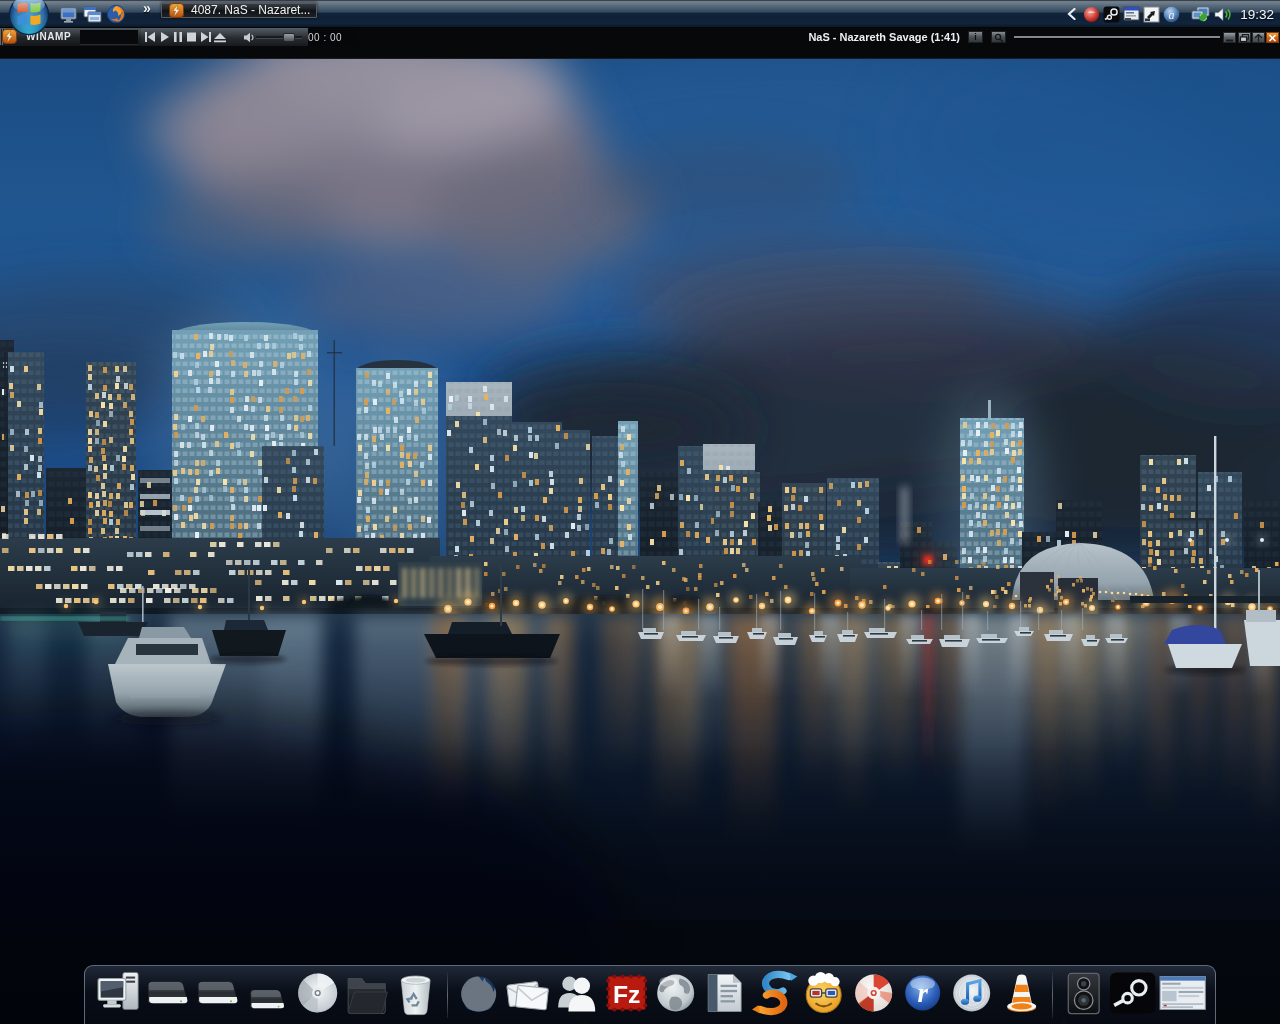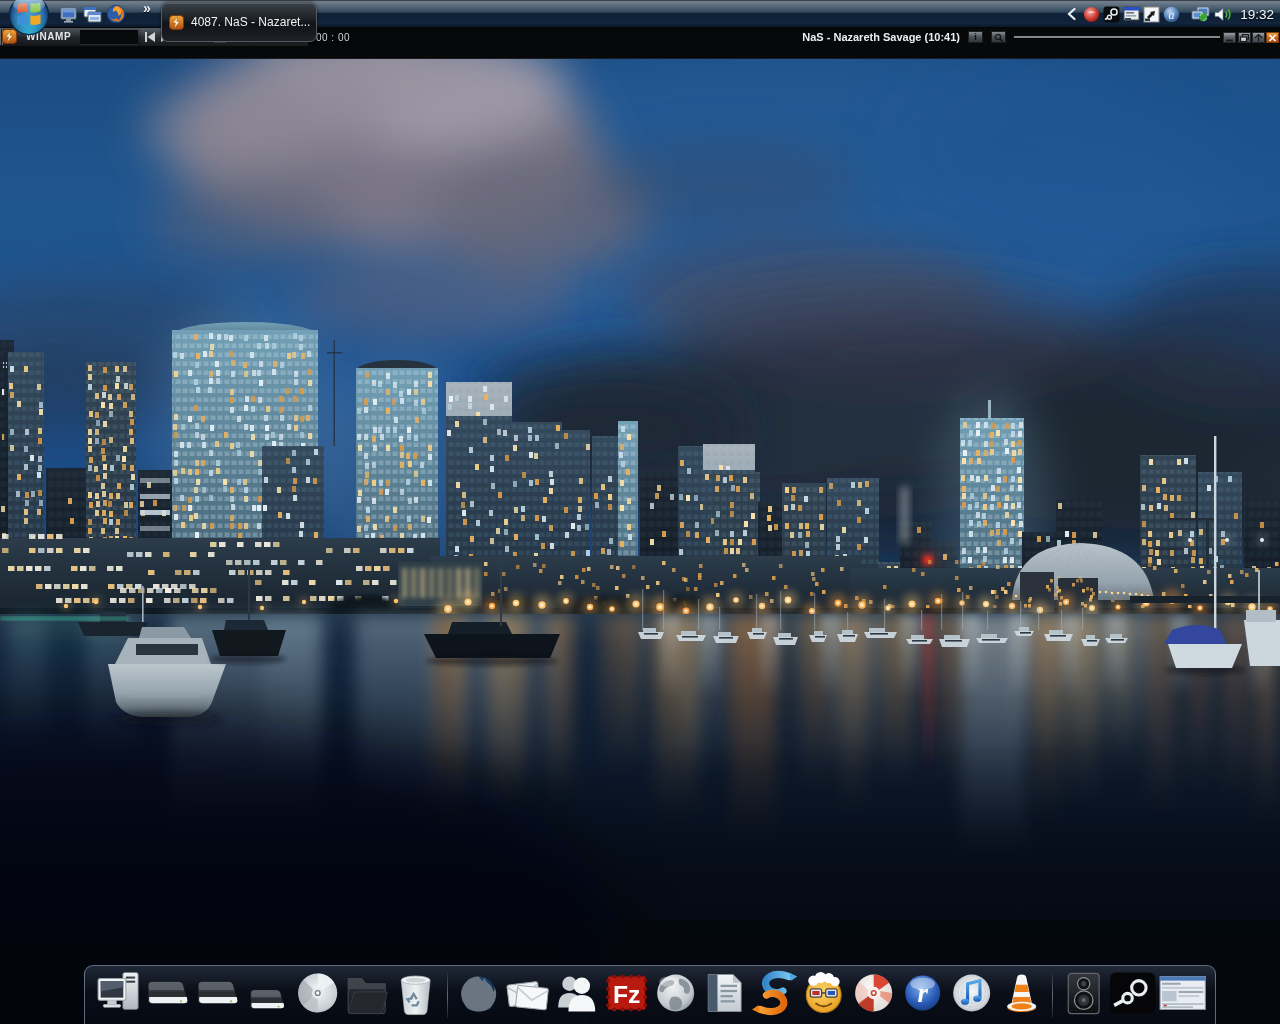--- a/index.html
+++ b/index.html
@@ -3,36 +3,36 @@
 *{margin:0;padding:0;box-sizing:border-box}
 html,body{width:1280px;height:1024px;overflow:hidden;background:#000;font-family:"Liberation Sans",sans-serif}
 #wall{position:absolute;left:0;top:0;z-index:0}
 .taskbar{position:absolute;left:0;top:0;width:1280px;height:28px;z-index:20;
  background:linear-gradient(#1e262e 0%,#75828f 6%,#57697a 22%,#34495d 44%,#102338 50%,#0f2136 68%,#12253d 86%,#0a1828 100%);
  border-bottom:1px solid #020609}
 .orb{position:absolute;left:8px;top:-6px;z-index:30}
 .ql{position:absolute;top:4px;display:flex;align-items:center}
 .qlitem{margin-right:4px}
 .chev{position:absolute;left:143px;top:0px;color:#eef3f8;font-size:14px;font-weight:bold;letter-spacing:-3px;text-shadow:0 1px 1px #000}
-.taskbtn{position:absolute;left:161px;top:2px;width:156px;height:40px;border-radius:7px;
+.taskbtn{position:absolute;left:161px;top:2px;width:156px;height:16px;border-radius:1px;
  background:linear-gradient(#3a4148,#1b1f24 45%,#101317 55%,#1d2126);
  border:1px solid #555b61;box-shadow:inset 0 1px 0 rgba(255,255,255,0.15),0 0 3px rgba(0,0,0,0.6);
  display:flex;align-items:center;padding-left:7px}
 .taskbtn span{color:#f2f2f2;font-size:12px;margin-left:7px;white-space:nowrap}
 .tray{position:absolute;right:0;top:0;height:28px;display:flex;align-items:center}
 .tray svg{margin-right:3px}
 .clock{color:#f4f8fa;font-size:13.5px;margin:0 6px 0 4px;text-shadow:0 1px 2px #000}
 .wabar{position:absolute;left:0;top:28px;width:1280px;height:31px;z-index:19;background:#07080a;border-bottom:1px solid #1a1c20}
 .wa-left{position:absolute;left:0;top:0;width:141px;height:18px;background:linear-gradient(#4e555c,#202429 55%,#141619)}
 .wa-grip{position:absolute;left:0;top:1px;width:4px;height:16px;background:repeating-linear-gradient(90deg,#666 0 1px,#222 1px 2px)}
 .wa-title{position:absolute;left:26px;top:3px;color:#e4e8eb;font-size:10px;font-weight:bold;letter-spacing:0.6px}
 .wa-ico{position:absolute;left:2px;top:1px}
 .wa-black{position:absolute;left:80px;top:2px;width:58px;height:14px;background:#08090b;border-top:1px solid #050608;box-shadow:0 1px 0 rgba(255,255,255,0.08)}
 .wa-panel{position:absolute;left:141px;top:0;width:167px;height:18px;background:linear-gradient(#565d65,#282c31 55%,#17191d)}
-.wa-time{position:absolute;left:308px;top:0;width:50px;height:18px;background:#060708;color:#cfd4d8;font-size:10px;letter-spacing:0.5px;text-align:center;line-height:19px}
+.wa-time{position:absolute;left:308px;top:0;width:50px;height:18px;background:#060708;color:#cfd4d8;font-size:10px;letter-spacing:0.5px;text-align:left;line-height:19px}
 .wa-song{position:absolute;left:700px;top:0;width:260px;height:18px;color:#eceff1;font-size:11px;font-weight:bold;text-align:right;line-height:18px}
 .wa-sq{position:absolute;top:3px;width:15px;height:12px;background:linear-gradient(#878d93,#4a5055 50%,#33373c);border:1px solid #1c1f22;color:#0c0d0f;font-size:9px;font-weight:bold;text-align:center;line-height:11px}
 .wa-seek{position:absolute;left:1014px;top:8px;width:206px;height:1.5px;background:#84888c;box-shadow:0 1px 0 #000}
 .wa-win{position:absolute;top:3.5px;width:13px;height:11px;background:linear-gradient(#9aa0a6,#5a6066 50%,#44484e);border:1px solid #24272a;text-align:center;line-height:8px}
 .wa-close{background:linear-gradient(#f2a43e,#cc6018 55%,#b04c10);border:1px solid #7a3c0a}
 .vol-knob{position:absolute;left:283px;top:4.5px;width:12px;height:9px;background:linear-gradient(#9aa0a6,#4e5358);border:1px solid #24272a;border-radius:2px}
 .vol-line{position:absolute;left:256px;top:8px;width:46px;height:1.5px;background:#191b1e;box-shadow:0 1px 0 #45494e}
 .dock{position:absolute;left:84px;top:965px;width:1132px;height:59px;z-index:20;
  background:linear-gradient(rgba(58,70,92,0.55),rgba(18,24,36,0.5) 45%,rgba(10,14,24,0.6));
  border:1px solid rgba(165,185,210,0.55);border-bottom:none;border-radius:9px 9px 0 0}
@@ -2391,21 +2391,21 @@
         <path d="M76,2 L82,8 H70 z M70,9.5 h12 v1.8 h-12 z"></path>
       </g>
     </svg>
     <svg width="12" height="11" viewBox="0 0 12 11" style="position:absolute;left:243px;top:4px">
       <path d="M1,3.5 h2.5 L7,0.8 v9.4 L3.5,7.5 H1 z" fill="#c6cbd0"></path>
       <path d="M8.6,3 a3,3 0 0 1 0,5" stroke="#c6cbd0" stroke-width="1.2" fill="none"></path>
     </svg>
     <div class="vol-line"></div>
     <div class="vol-knob"></div>
     <div class="wa-time">00 : 00</div>
-    <div class="wa-song">NaS - Nazareth Savage (10:41)</div>
+    <div class="wa-song">NaS - Nazareth Savage (1:41)</div>
     <div class="wa-sq" style="left:968px">i</div>
     <div class="wa-sq" style="left:991px;padding-top:1px"><svg width="10" height="10" viewBox="0 0 10 10">
         <circle cx="4" cy="4" r="2.6" fill="none" stroke="#15171a" stroke-width="1.3"></circle>
         <path d="M6,6 L9,9" stroke="#15171a" stroke-width="1.5"></path>
       </svg></div>
     <div class="wa-seek"></div>
     <div class="wa-win" style="left:1223px"><svg width="9" height="8" viewBox="0 0 9 8">
         <rect x="1" y="5.5" width="7" height="2" fill="#1a1d20"></rect>
       </svg></div>
     <div class="wa-win" style="left:1238px"><svg width="9" height="8" viewBox="0 0 9 8">

